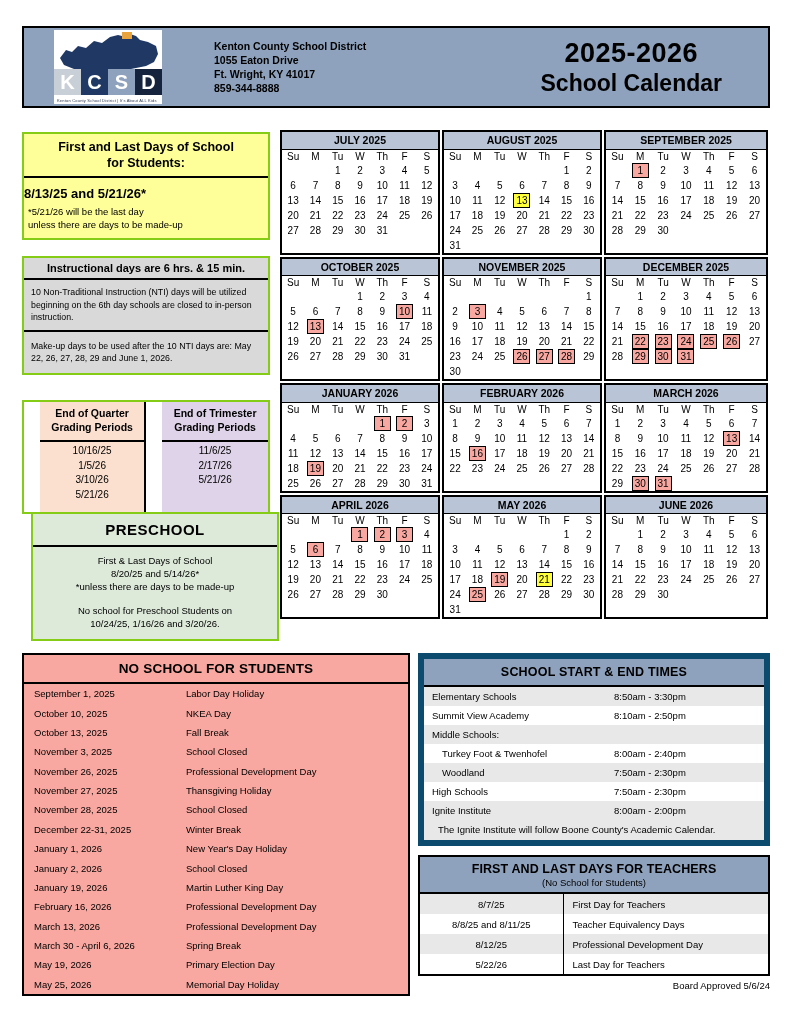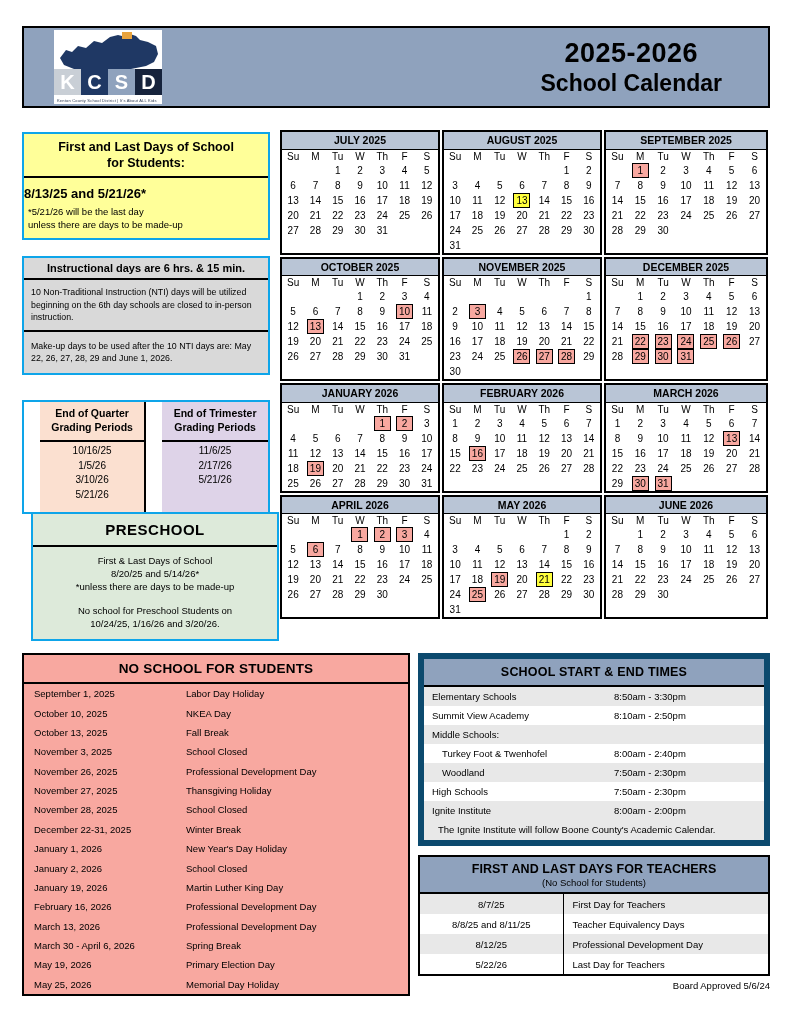--- a/index.html
+++ b/index.html
@@ -55,21 +55,21 @@
     font-size: 10.5px; font-weight: bold; line-height: 14px;
     color: #000;
   }
   .title-block {
     margin-left: auto; margin-right: 46px; text-align: center;
   }
   .title-block .yr { font-size: 27px; font-weight: bold; letter-spacing: .5px; line-height: 32px;}
   .title-block .sc { font-size: 23px; font-weight: bold; line-height: 28px; }
 
   
-  .panel { position: absolute; border: 2px solid #0ea5e9; }
+  .panel { position: absolute; border: 2px solid #84cc16; }
   .panel .hd {
     border-bottom: 2px solid #000;
     text-align: center; font-weight: bold;
     padding: 4px 3px;
   }
 
   #panel-first-last { left: 22px; top: 132px; width: 248px; background: #ffff99; }
   #panel-first-last .hd { font-size: 12.5px; line-height: 16px; padding: 5px 4px; }
   #panel-first-last .big { font-size: 13px; font-weight: bold; padding-top: 8px; }
   #panel-first-last .sub { font-size: 9.5px; line-height: 13px; padding: 4px 4px 7px; }
@@ -186,20 +186,26 @@
       </svg>
       <div class="logo-letters">
         <div class="ll1">K</div>
         <div class="ll2">C</div>
         <div class="ll3">S</div>
         <div class="ll4">D</div>
       </div>
       <div class="logo-tag">Kenton County School District  |  It's About ALL Kids</div>
     </div>
 
+    <div class="district-block">
+      <div>Kenton County School District</div>
+      <div>1055 Eaton Drive</div>
+      <div>Ft. Wright, KY 41017</div>
+      <div>859-344-8888</div>
+    </div>
 
     <div class="title-block">
       <div class="yr">2025-2026</div>
       <div class="sc">School Calendar</div>
     </div>
   </div>
 
   <div class="panel" id="panel-first-last">
     <div class="hd">
       <div>First and Last Days of School</div>

